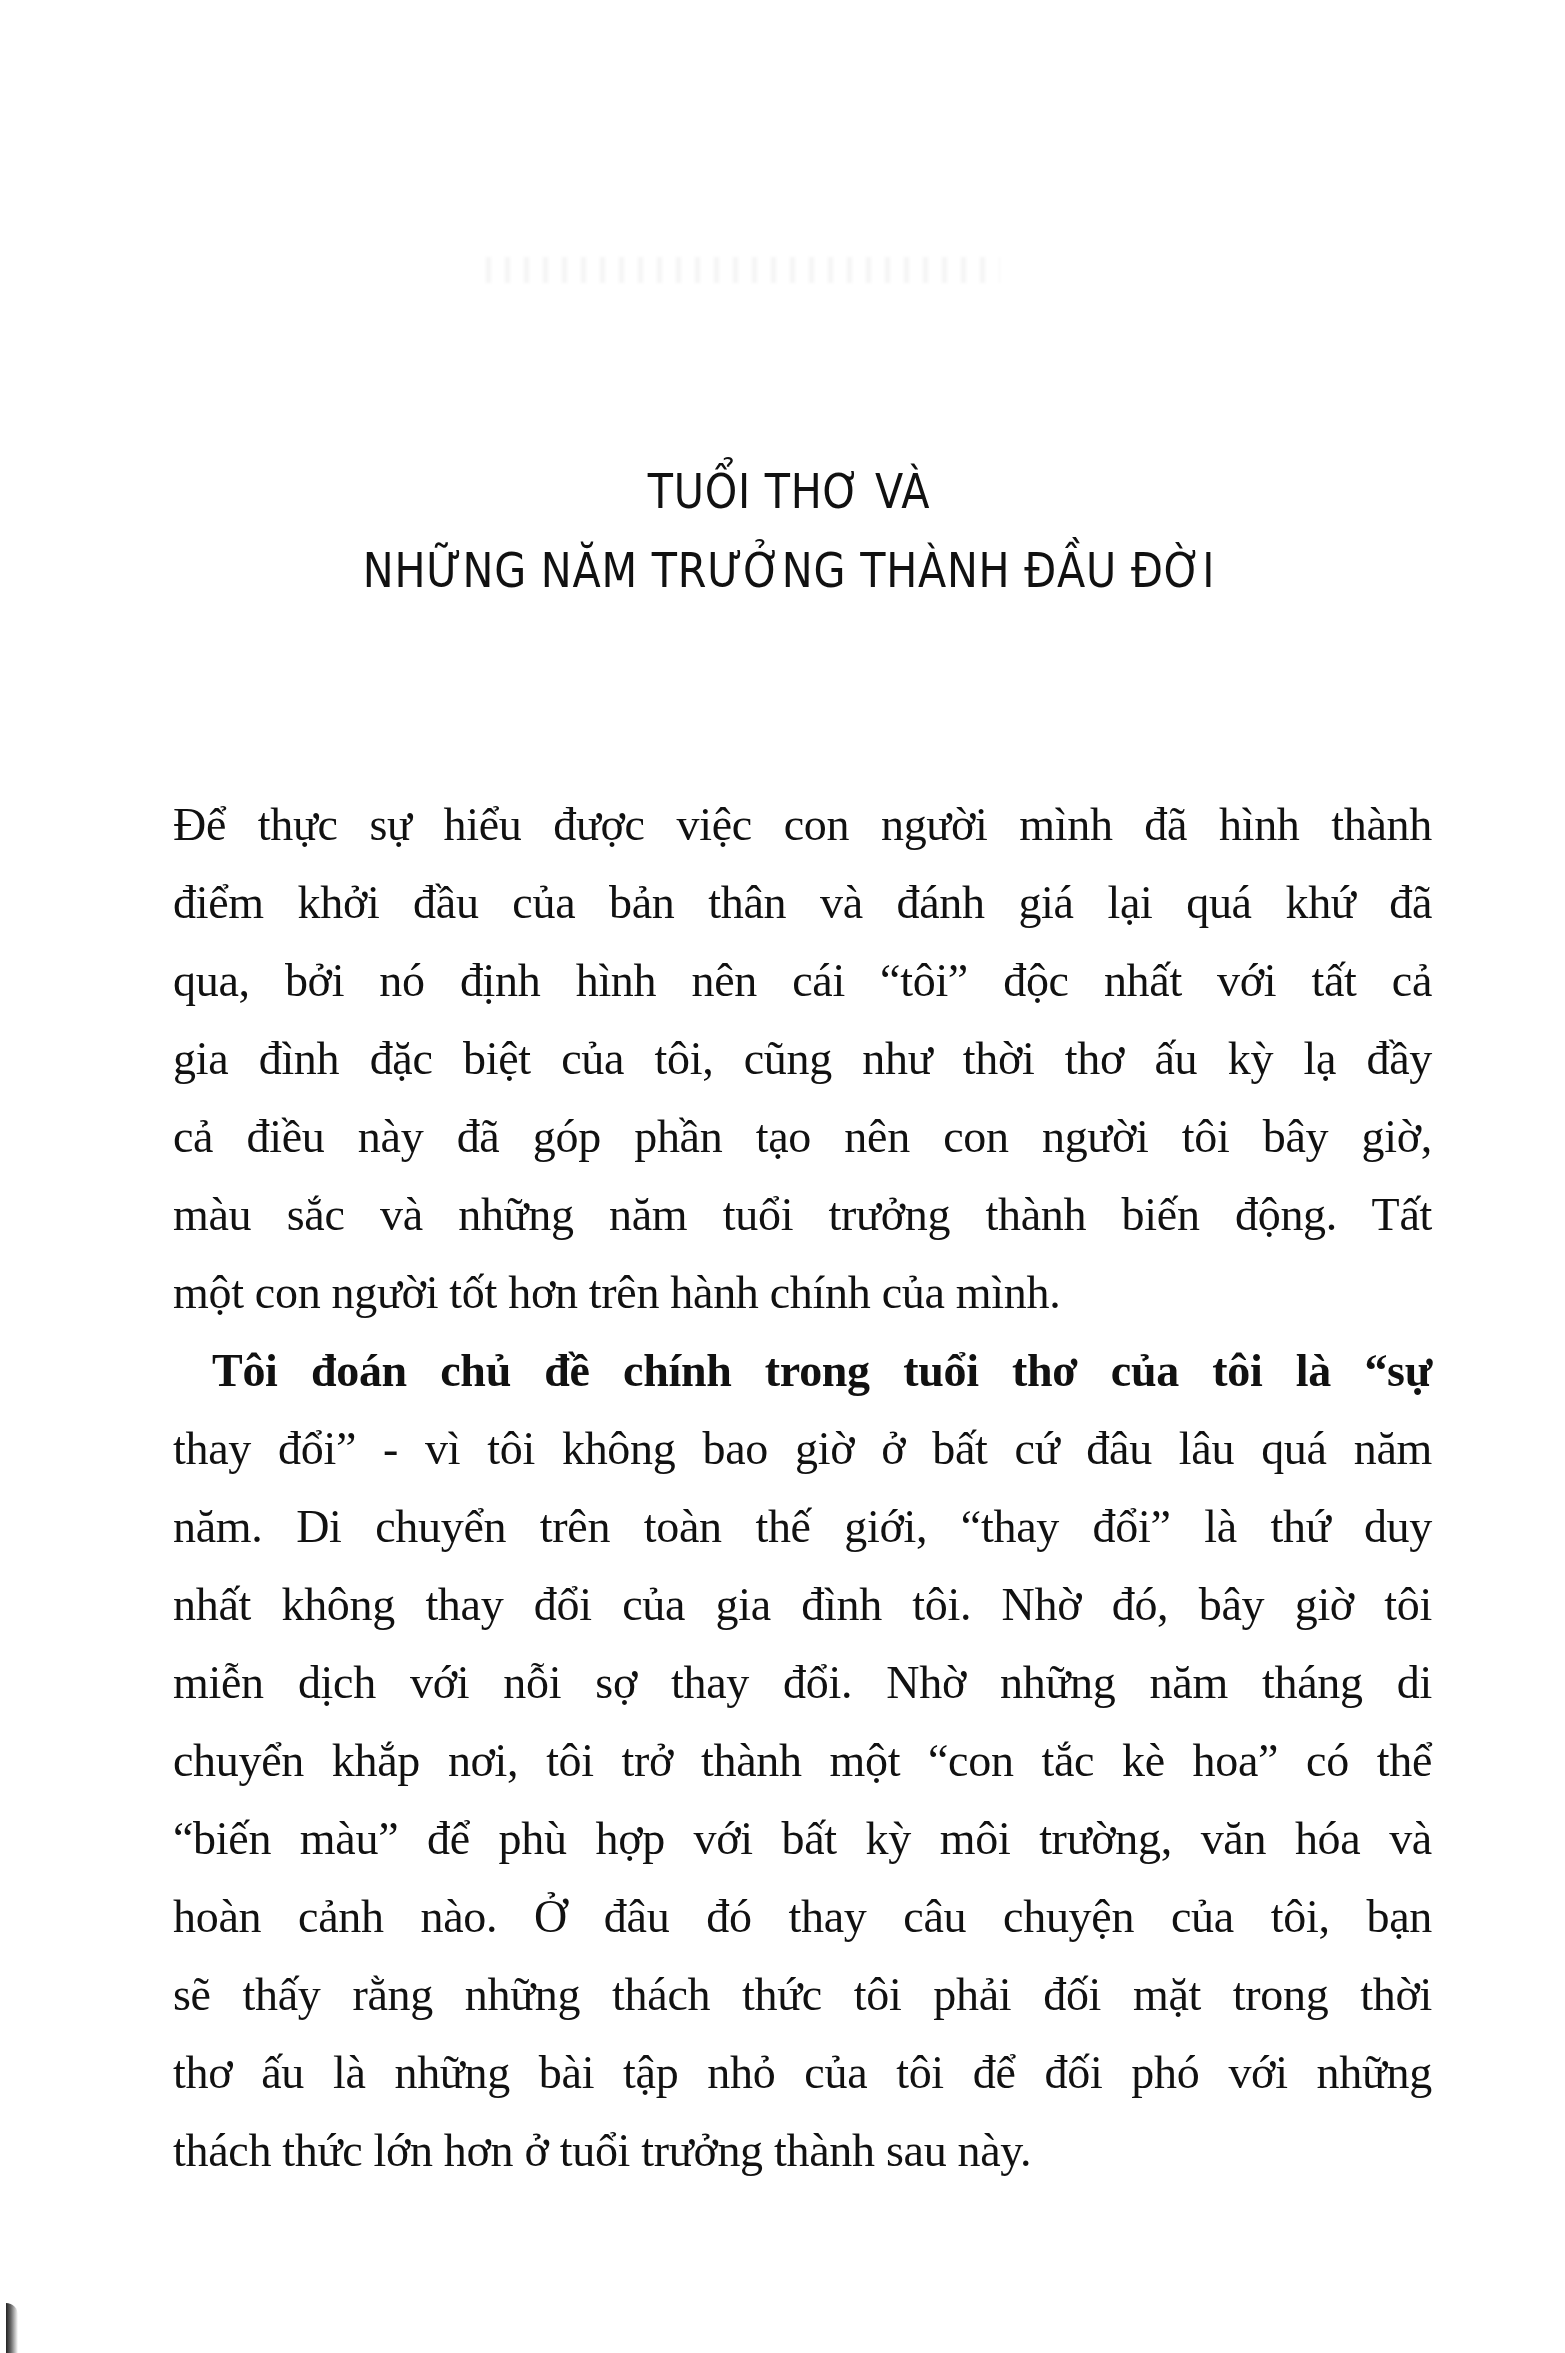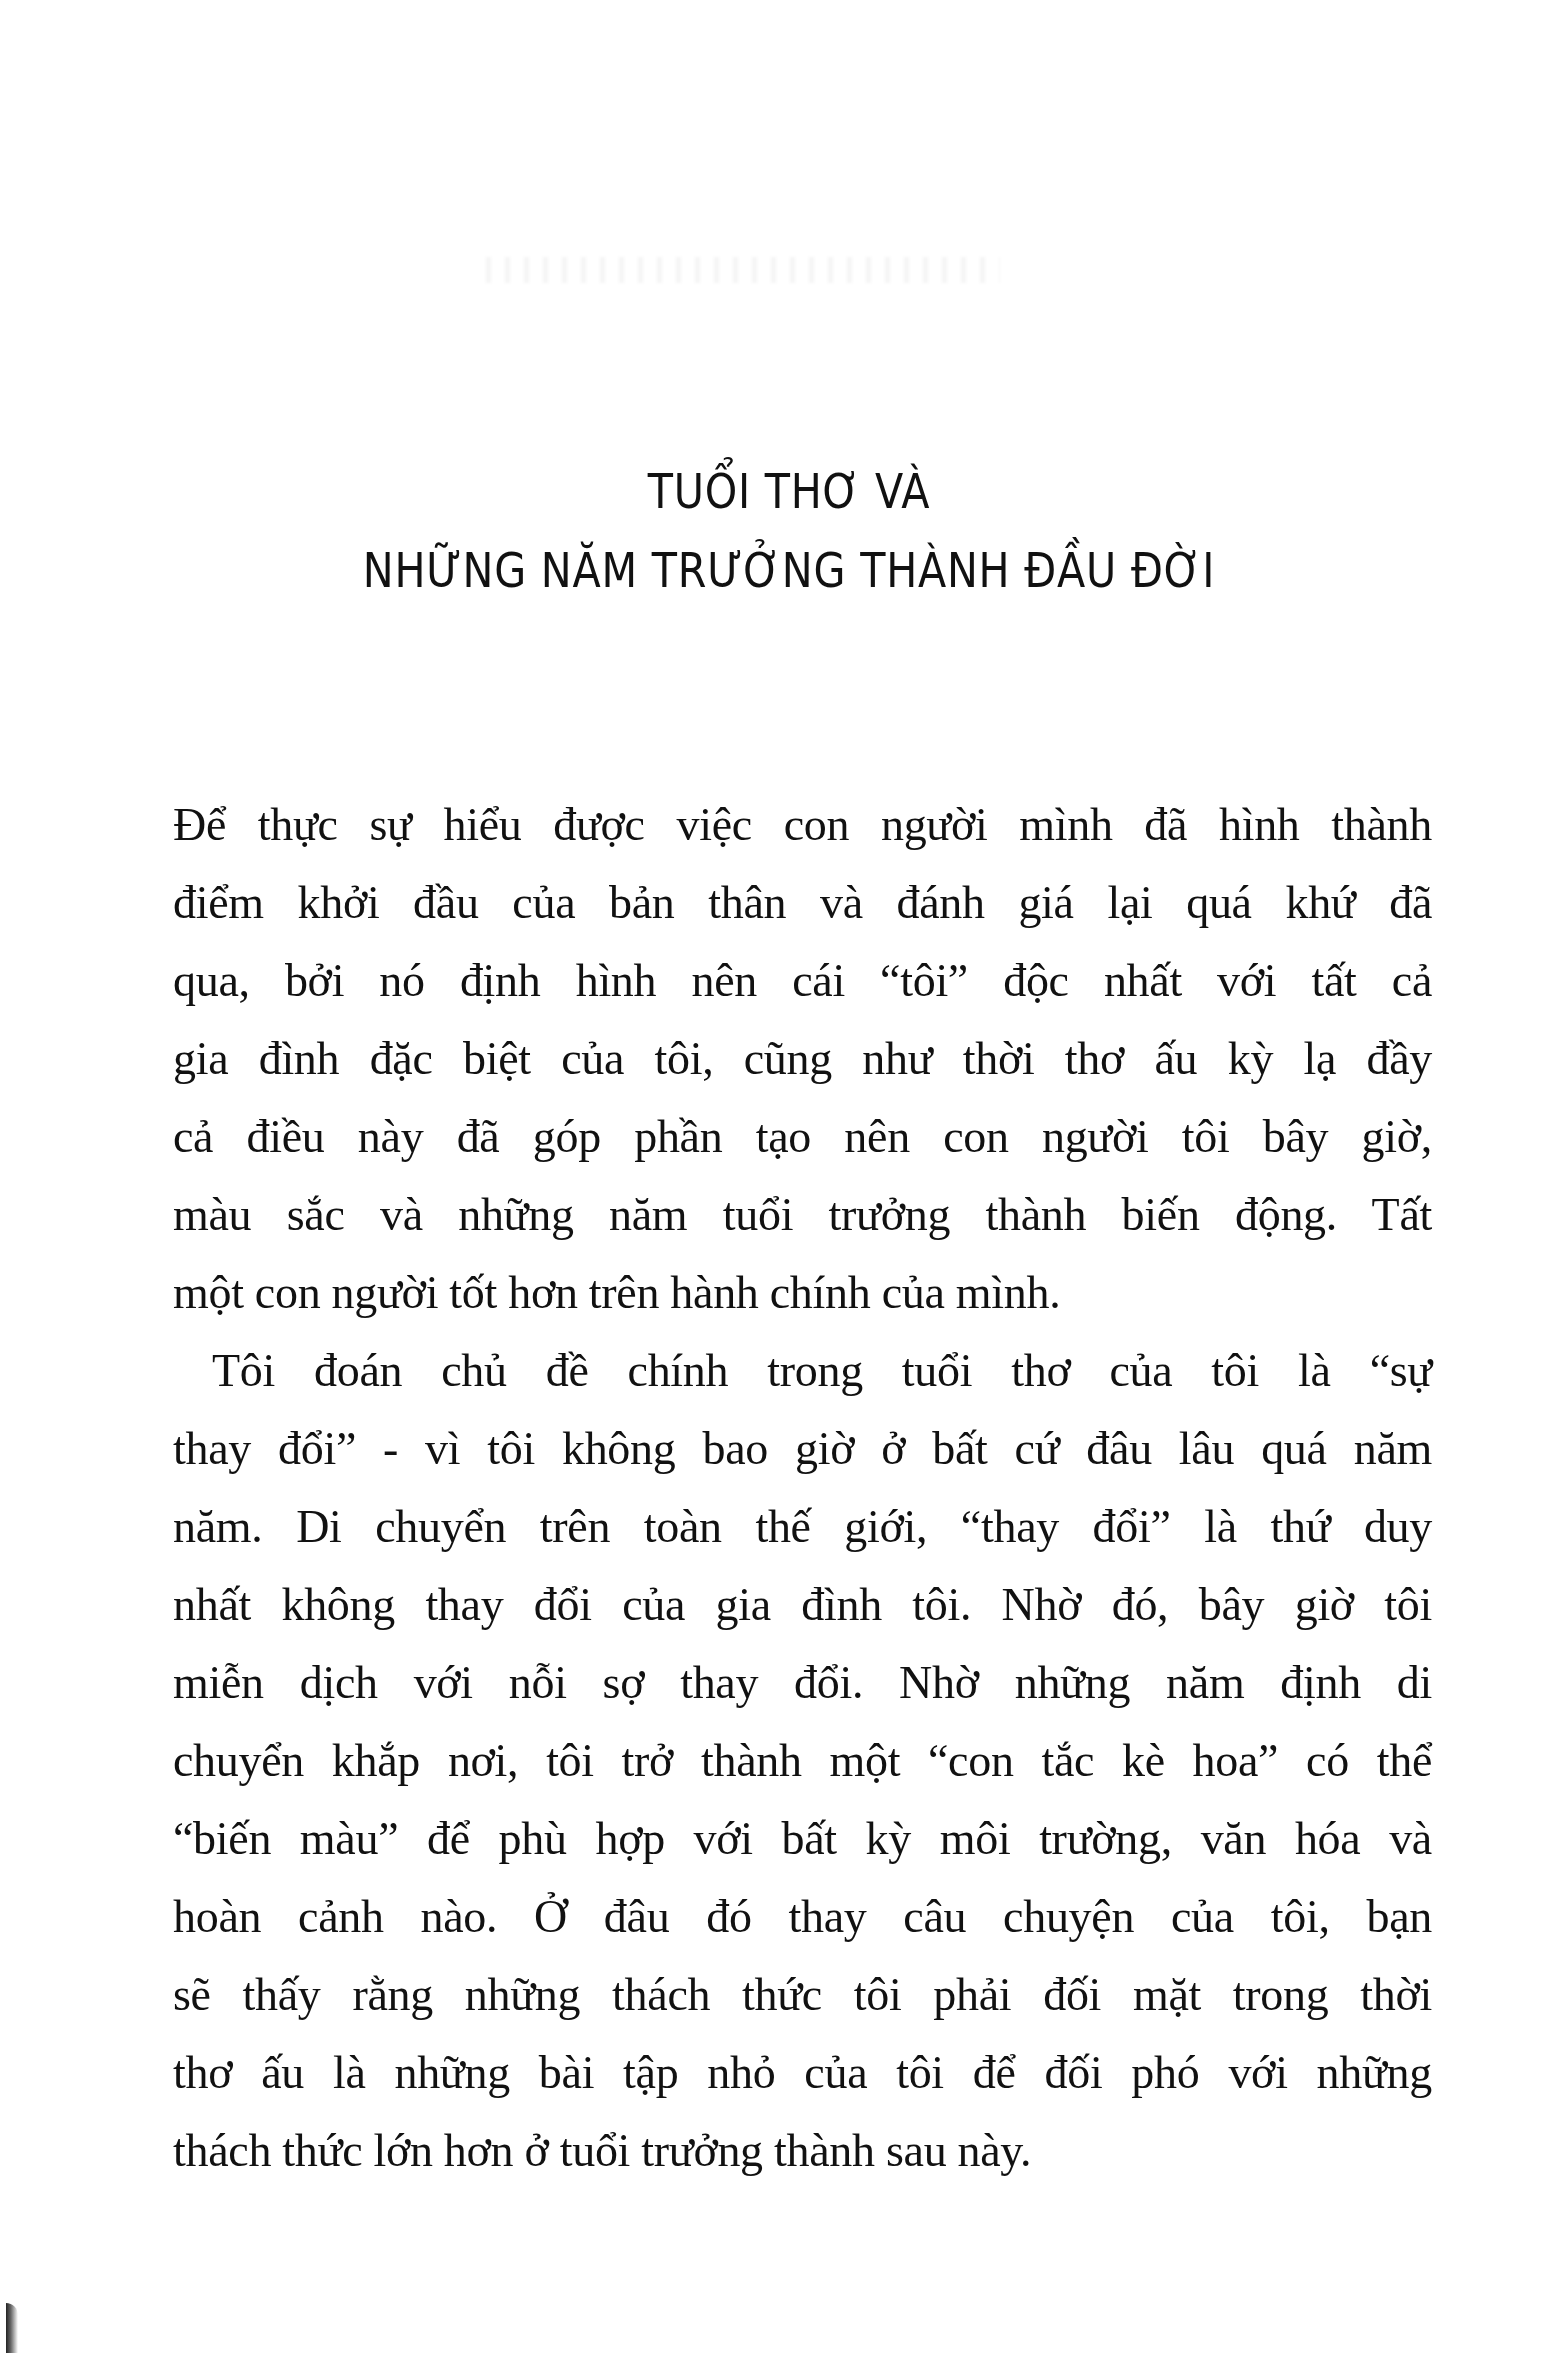--- a/index.html
+++ b/index.html
@@ -74,20 +74,21 @@
       text-align: justify;
       text-align-last: justify;
       height: 78px;
       letter-spacing: -0.3px;
     }
     .body-text .line.last {
       text-align-last: left;
     }
     .body-text .line.indent {
       padding-left: 39px;
+      font-weight: bold;
     }
   </style>
 </head>
 <body>
 
 <div class="page">
   <div class="bleed"></div>
 
   <h1 class="title">
     <span class="line">TUỔI THƠ VÀ</span>
@@ -102,21 +103,21 @@
       <span class="line">gia đình đặc biệt của tôi, cũng như thời thơ ấu kỳ lạ đầy</span>
       <span class="line">cả điều này đã góp phần tạo nên con người tôi bây giờ,</span>
       <span class="line">màu sắc và những năm tuổi trưởng thành biến động. Tất</span>
       <span class="line last">một con người tốt hơn trên hành chính của mình.</span>
     </div>
     <div>
       <span class="line indent">Tôi đoán chủ đề chính trong tuổi thơ của tôi là “sự</span>
       <span class="line">thay đổi” - vì tôi không bao giờ ở bất cứ đâu lâu quá năm</span>
       <span class="line">năm. Di chuyển trên toàn thế giới, “thay đổi” là thứ duy</span>
       <span class="line">nhất không thay đổi của gia đình tôi. Nhờ đó, bây giờ tôi</span>
-      <span class="line">miễn dịch với nỗi sợ thay đổi. Nhờ những năm định di</span>
+      <span class="line">miễn dịch với nỗi sợ thay đổi. Nhờ những năm tháng di</span>
       <span class="line">chuyển khắp nơi, tôi trở thành một “con tắc kè hoa” có thể</span>
       <span class="line">“biến màu” để phù hợp với bất kỳ môi trường, văn hóa và</span>
       <span class="line">hoàn cảnh nào. Ở đâu đó thay câu chuyện của tôi, bạn</span>
       <span class="line">sẽ thấy rằng những thách thức tôi phải đối mặt trong thời</span>
       <span class="line">thơ ấu là những bài tập nhỏ của tôi để đối phó với những</span>
       <span class="line last">thách thức lớn hơn ở tuổi trưởng thành sau này.</span>
     </div>
   </div>
 
   <div class="scan-edge"></div>

